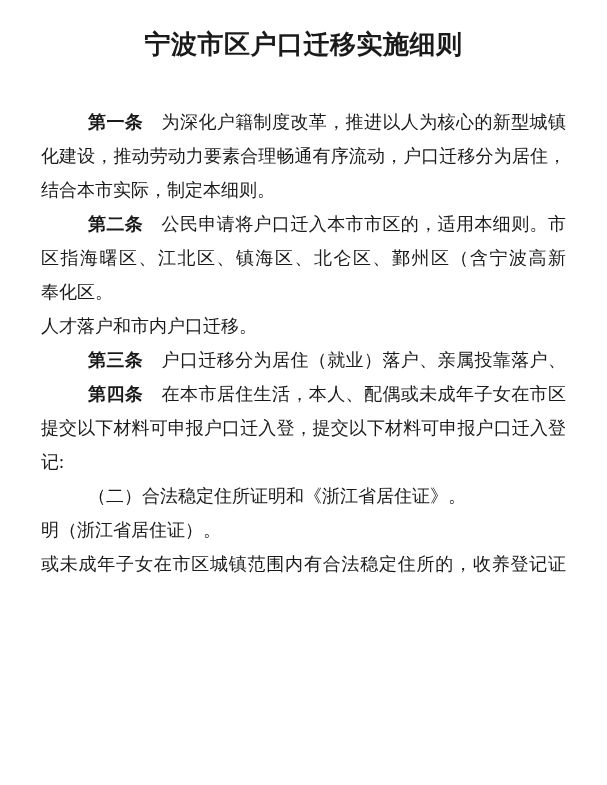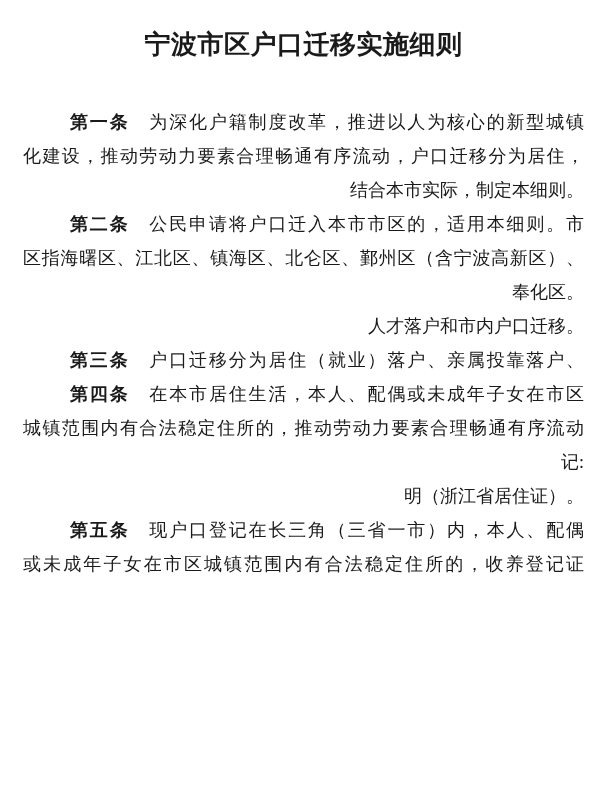--- a/index.html
+++ b/index.html
@@ -8,21 +8,21 @@
     height: 785px;
     background: #ffffff;
     overflow: hidden;
     font-family: "Liberation Serif", "DejaVu Serif", serif;
     color: #1a1a1a;
   }
   .page {
     box-sizing: border-box;
     width: 607px;
     height: 785px;
-    padding: 0 23px;
+    padding: 0 41px;
     background: #ffffff;
   }
   .doc-title {
     margin: 0;
     padding-top: 27px;
     font-size: 26px;
     line-height: 36px;
     font-weight: 700;
     text-align: center;
     letter-spacing: 0.5px;
@@ -30,21 +30,21 @@
   }
   .doc-body {
     margin-top: 42px;
   }
   .para { margin: 0; }
   .line {
     font-size: 18px;
     line-height: 34px;
     height: 34px;
     overflow: hidden;
-    text-align: right;
+    text-align: left;
   }
   .line.full {
     text-align: justify;
     text-align-last: justify;
     text-justify: inter-character;
   }
   .line.indent { padding-left: 47px; }
   .line b { font-weight: 700; }
 </style>
 </head>
@@ -62,24 +62,26 @@
         <div class="line full indent"><b>第二条</b>　公民申请将户口迁入本市市区的，适用本细则。市</div>
         <div class="line full">区指海曙区、江北区、镇海区、北仑区、鄞州区（含宁波高新区）、</div>
         <div class="line">奉化区。</div>
       </div>
       <div class="para">
         <div class="line">人才落户和市内户口迁移。</div>
         <div class="line full indent"><b>第三条</b>　户口迁移分为居住（就业）落户、亲属投靠落户、</div>
       </div>
       <div class="para">
         <div class="line full indent"><b>第四条</b>　在本市居住生活，本人、配偶或未成年子女在市区</div>
-        <div class="line full">城镇范围内有合法稳定住所的，推动劳动力要素合理畅通有序流动</div>
+        <div class="line full">提交以下材料可申报户口迁入登，提交以下材料可申报户口迁入登</div>
         <div class="line">记:</div>
+      </div>
+      <div class="para">
+        <div class="line indent">（二）合法稳定住所证明和《浙江省居住证》。</div>
       </div>
       <div class="para">
         <div class="line">明（浙江省居住证）。</div>
       </div>
       <div class="para">
-        <div class="line full indent"><b>第五条</b>　现户口登记在长三角（三省一市）内，本人、配偶</div>
         <div class="line full">或未成年子女在市区城镇范围内有合法稳定住所的，收养登记证</div>
       </div>
     </div>
 </div>
 
 </body></html>

